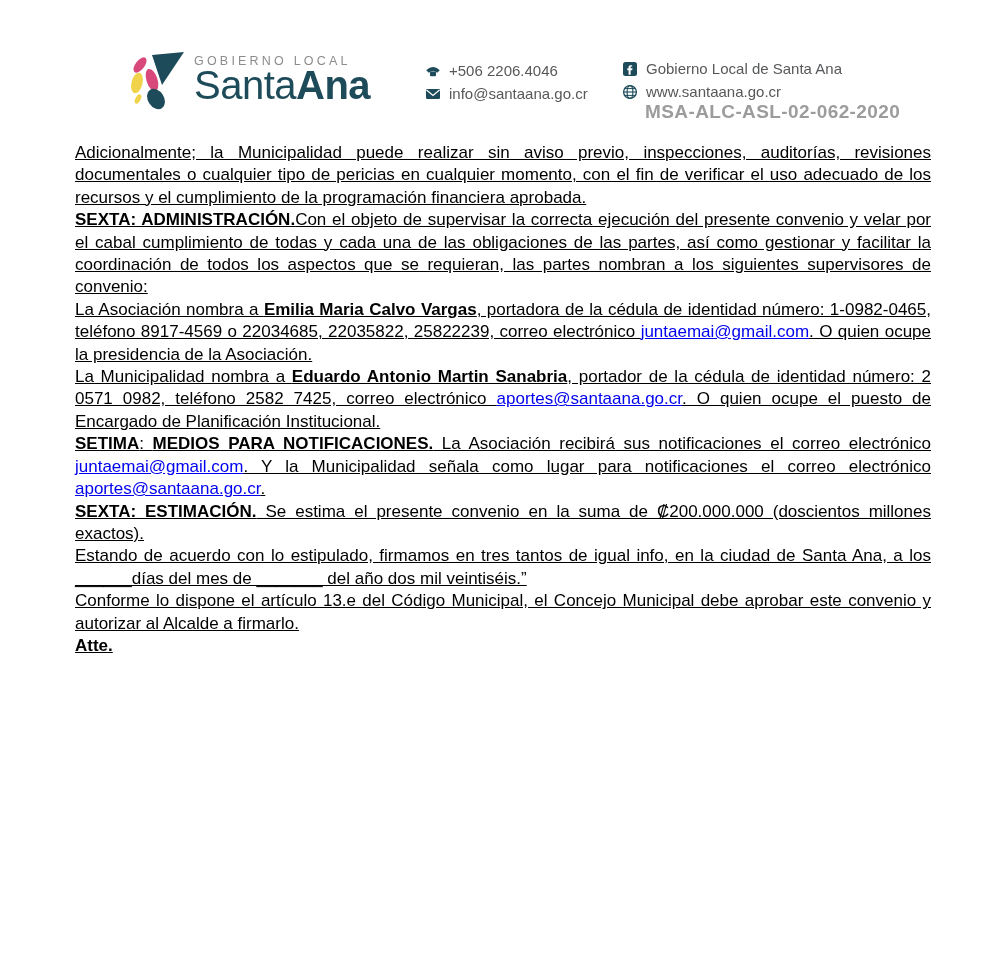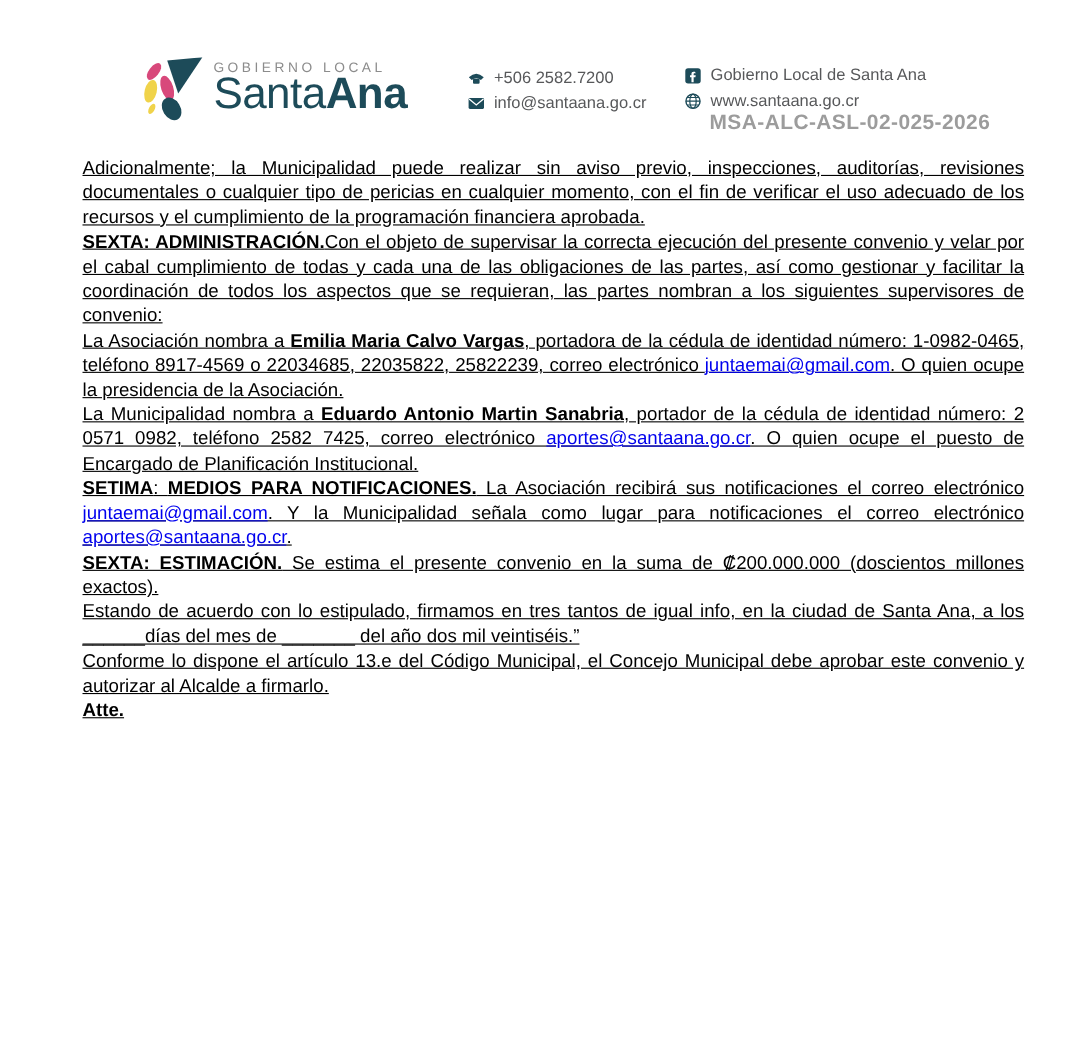--- a/index.html
+++ b/index.html
@@ -72,21 +72,21 @@
         <span class="brand"><span>Santa</span><span class="bold">Ana</span></span>
       </div>
     </div>
 
     <div class="contact col1">
       <div class="row">
         <svg width="16" height="16" viewBox="0 0 16 16" aria-hidden="true">
           <path d="M1.2,7.2 Q8,0.8 14.8,7.2 L12.2,9.8 Q8,6.4 3.8,9.8 Z" fill="#1d4b59"></path>
           <rect x="5" y="8.6" width="6" height="4.6" rx="1" fill="#1d4b59"></rect>
         </svg>
-        <span>+506 2582.7200</span>
+        <span>+506 2206.4046</span>
       </div>
       <div class="row">
         <svg width="16" height="16" viewBox="0 0 16 16" aria-hidden="true">
           <rect x="1" y="3" width="14" height="10" rx="1.2" fill="#1d4b59"></rect>
           <path d="M1.5,4 L8,9.4 L14.5,4" stroke="#ffffff" stroke-width="1.3" fill="none"></path>
         </svg>
         <span>info@santaana.go.cr</span>
       </div>
     </div>
 
@@ -103,21 +103,21 @@
           <circle cx="8" cy="8" r="6.4" fill="none" stroke="#1d4b59" stroke-width="1.3"></circle>
           <ellipse cx="8" cy="8" rx="2.9" ry="6.4" fill="none" stroke="#1d4b59" stroke-width="1.1"></ellipse>
           <line x1="1.6" y1="8" x2="14.4" y2="8" stroke="#1d4b59" stroke-width="1.1"></line>
           <line x1="2.6" y1="4.6" x2="13.4" y2="4.6" stroke="#1d4b59" stroke-width="1.0"></line>
           <line x1="2.6" y1="11.4" x2="13.4" y2="11.4" stroke="#1d4b59" stroke-width="1.0"></line>
         </svg>
         <span>www.santaana.go.cr</span>
       </div>
     </div>
 
-    <div class="ref">MSA-ALC-ASL-02-025-2026</div>
+    <div class="ref">MSA-ALC-ASL-02-062-2020</div>
   </header>
 
   <main class="doc">
 
     <p class="p1"><span>Adicionalmente; la Municipalidad puede realizar sin aviso previo, inspecciones, auditorías, revisiones documentales o cualquier tipo de pericias en cualquier momento, con el fin de verificar el uso adecuado de los recursos y el cumplimiento de la programación financiera aprobada.</span></p>
 
     <p class="p2"><strong>SEXTA: ADMINISTRACIÓN.</strong><span>Con el objeto de supervisar la correcta ejecución del presente convenio y velar por el cabal cumplimiento de todas y cada una de las obligaciones de las partes, así como gestionar y facilitar la coordinación de todos los aspectos que se requieran, las partes nombran a los siguientes supervisores de convenio:</span></p>
 
     <p class="p3"><span>La Asociación nombra a </span><strong>Emilia Maria Calvo Vargas</strong><span>, portadora de la cédula de identidad número: 1-0982-0465, teléfono 8917-4569 o 22034685, 22035822, 25822239, correo electrónico </span><a href="#" class="link">juntaemai@gmail.com</a><span>. O quien ocupe la presidencia de la Asociación.</span></p>
 

